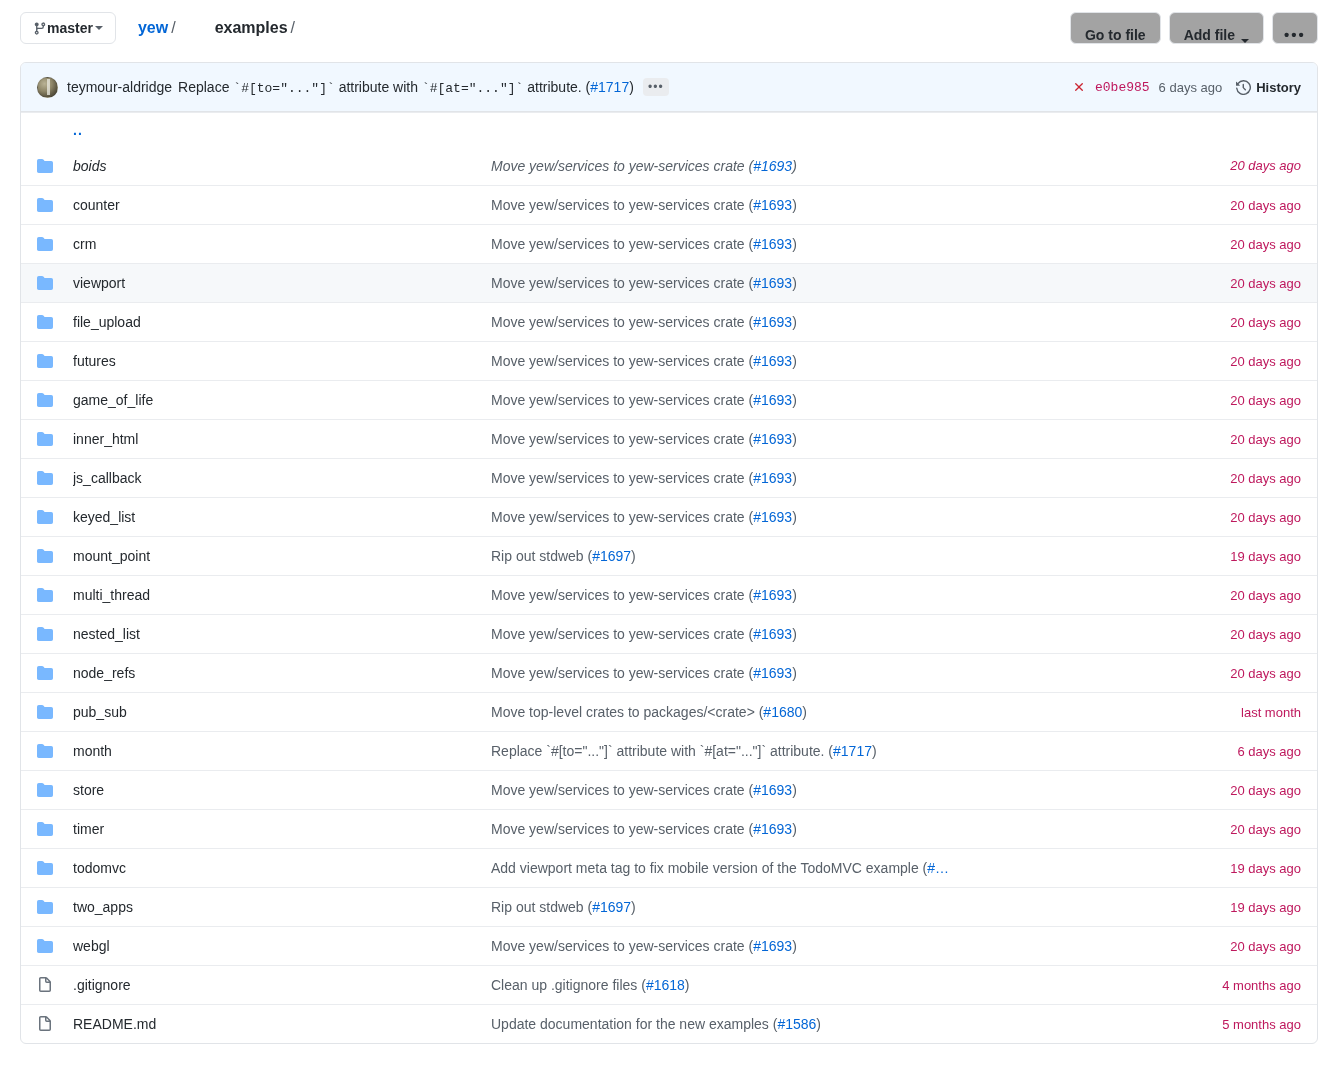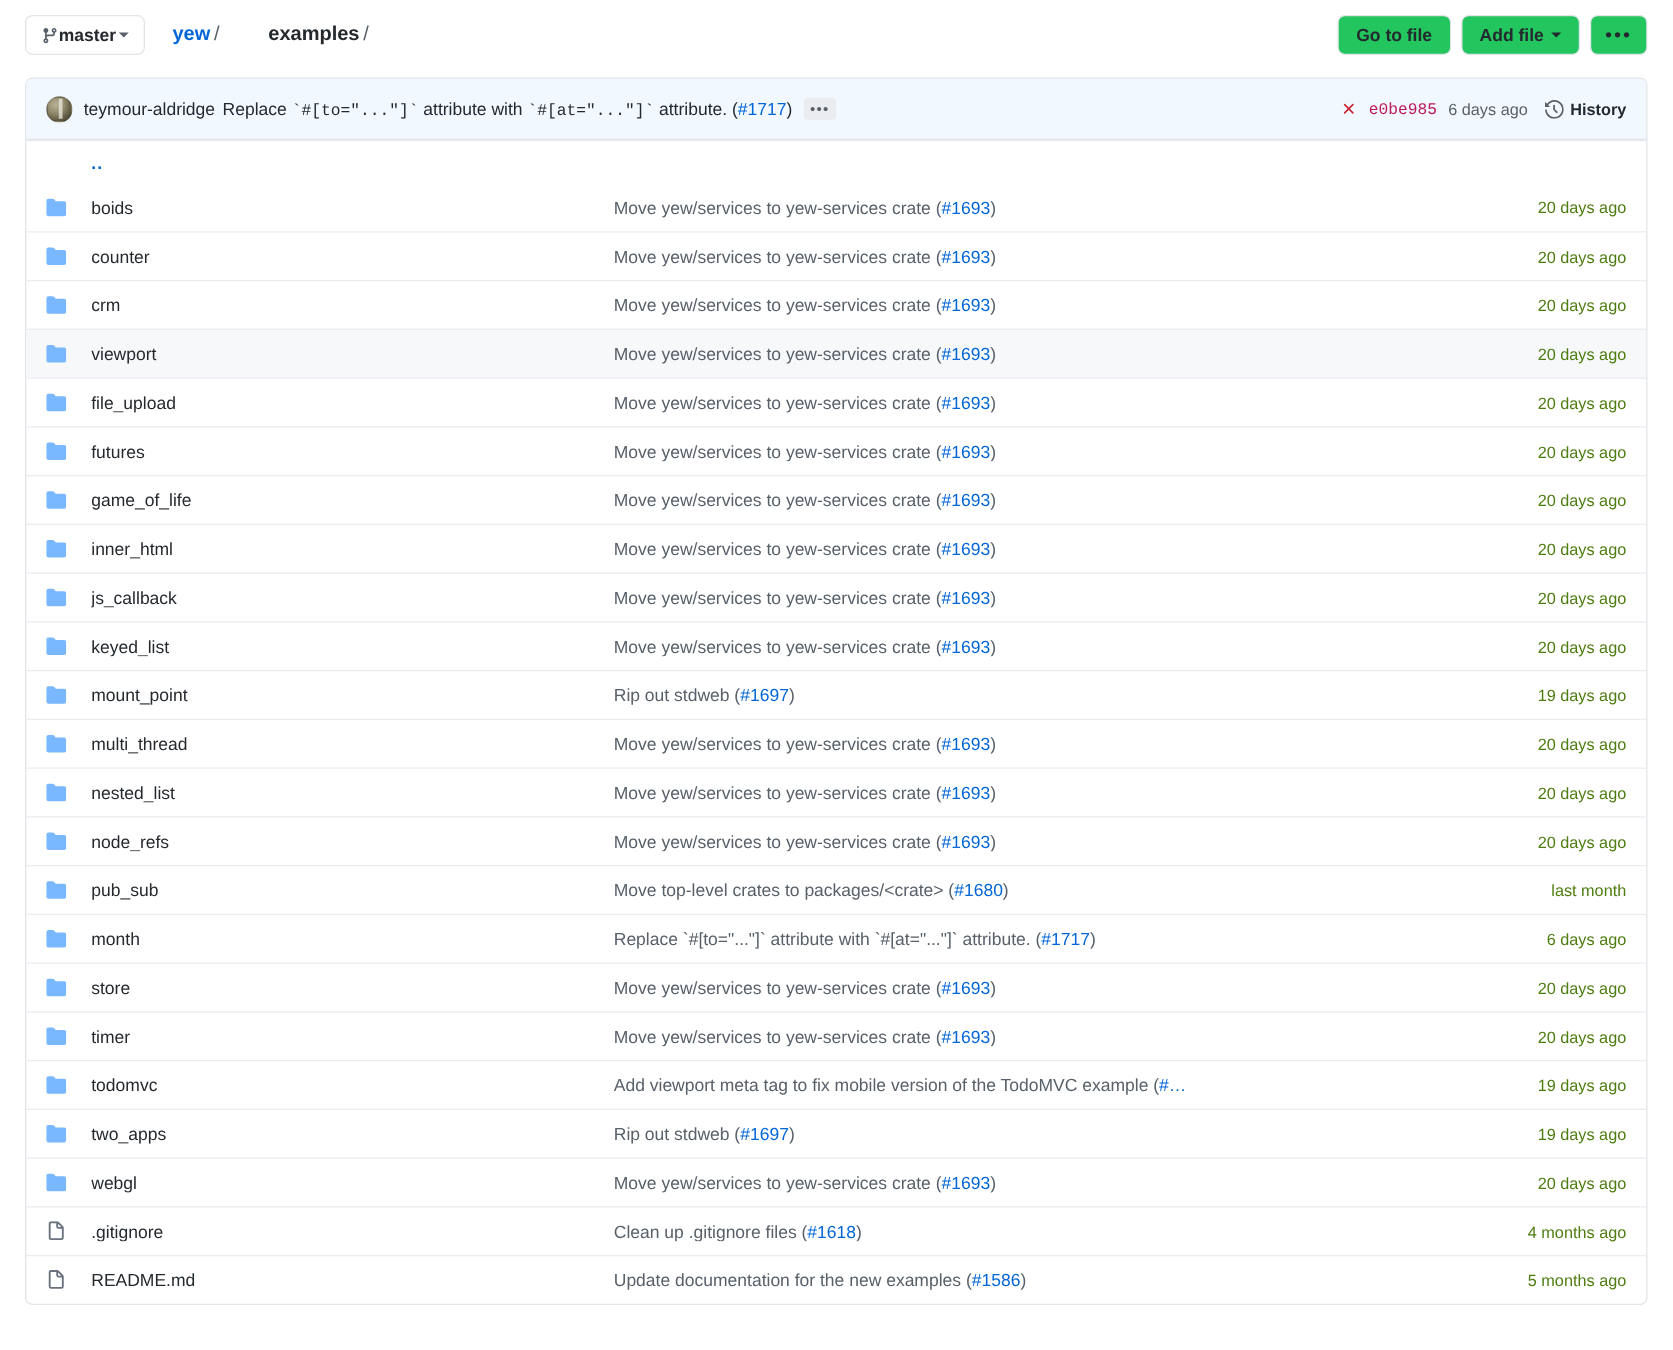--- a/index.html
+++ b/index.html
@@ -54,27 +54,27 @@
   .breadcrumb .dir { font-weight: 600; color: #24292e; margin-left: 36px; }
 
   .toolbar-right {
     margin-left: auto;
     display: flex;
     align-items: center;
     gap: 8px;
   }
   .btn {
     display: inline-flex;
-    align-items: center;
+    align-items: flex-end;
     gap: 6px;
     height: 32px;
     padding: 0 14px;
     border: 1px solid #e1e4e8;
     border-radius: 6px;
-    background: #22c55e;
+    background: #a3a3a3;
     font-size: 14px;
     font-weight: 600;
     color: #24292e;
     cursor: pointer;
     white-space: nowrap;
   }
   .btn .caret {
     width: 0; height: 0;
     border-left: 4px solid transparent;
     border-right: 4px solid transparent;
@@ -184,21 +184,21 @@
 
   
   .row {
     display: flex;
     align-items: center;
     height: 39px;
     border-top: 1px solid #eaecef;
     padding: 0 16px;
     font-size: 14px;
   }
-  .row:first-child { border-top: none; }
+  .row:first-child { border-top: none; font-style: italic; }
   .row.hover { background: #f6f8fa; }
   .row.updir { height: 34px; }
 
   .cell-icon {
     width: 36px;
     flex: 0 0 36px;
     display: flex;
     align-items: center;
   }
   .cell-name {
@@ -218,21 +218,21 @@
     overflow: hidden;
     white-space: nowrap;
     text-overflow: ellipsis;
     color: #586069;
     padding-right: 16px;
   }
   .cell-msg .pr { color: #0366d6; cursor: pointer; }
   .cell-age {
     flex: 0 0 150px;
     text-align: right;
-    color: #4d7c0f;
+    color: #be185d;
     font-size: 13px;
     white-space: nowrap;
   }
   .updir-link {
     color: #0366d6;
     font-weight: 600;
     cursor: pointer;
     letter-spacing: 1px;
   }
 

